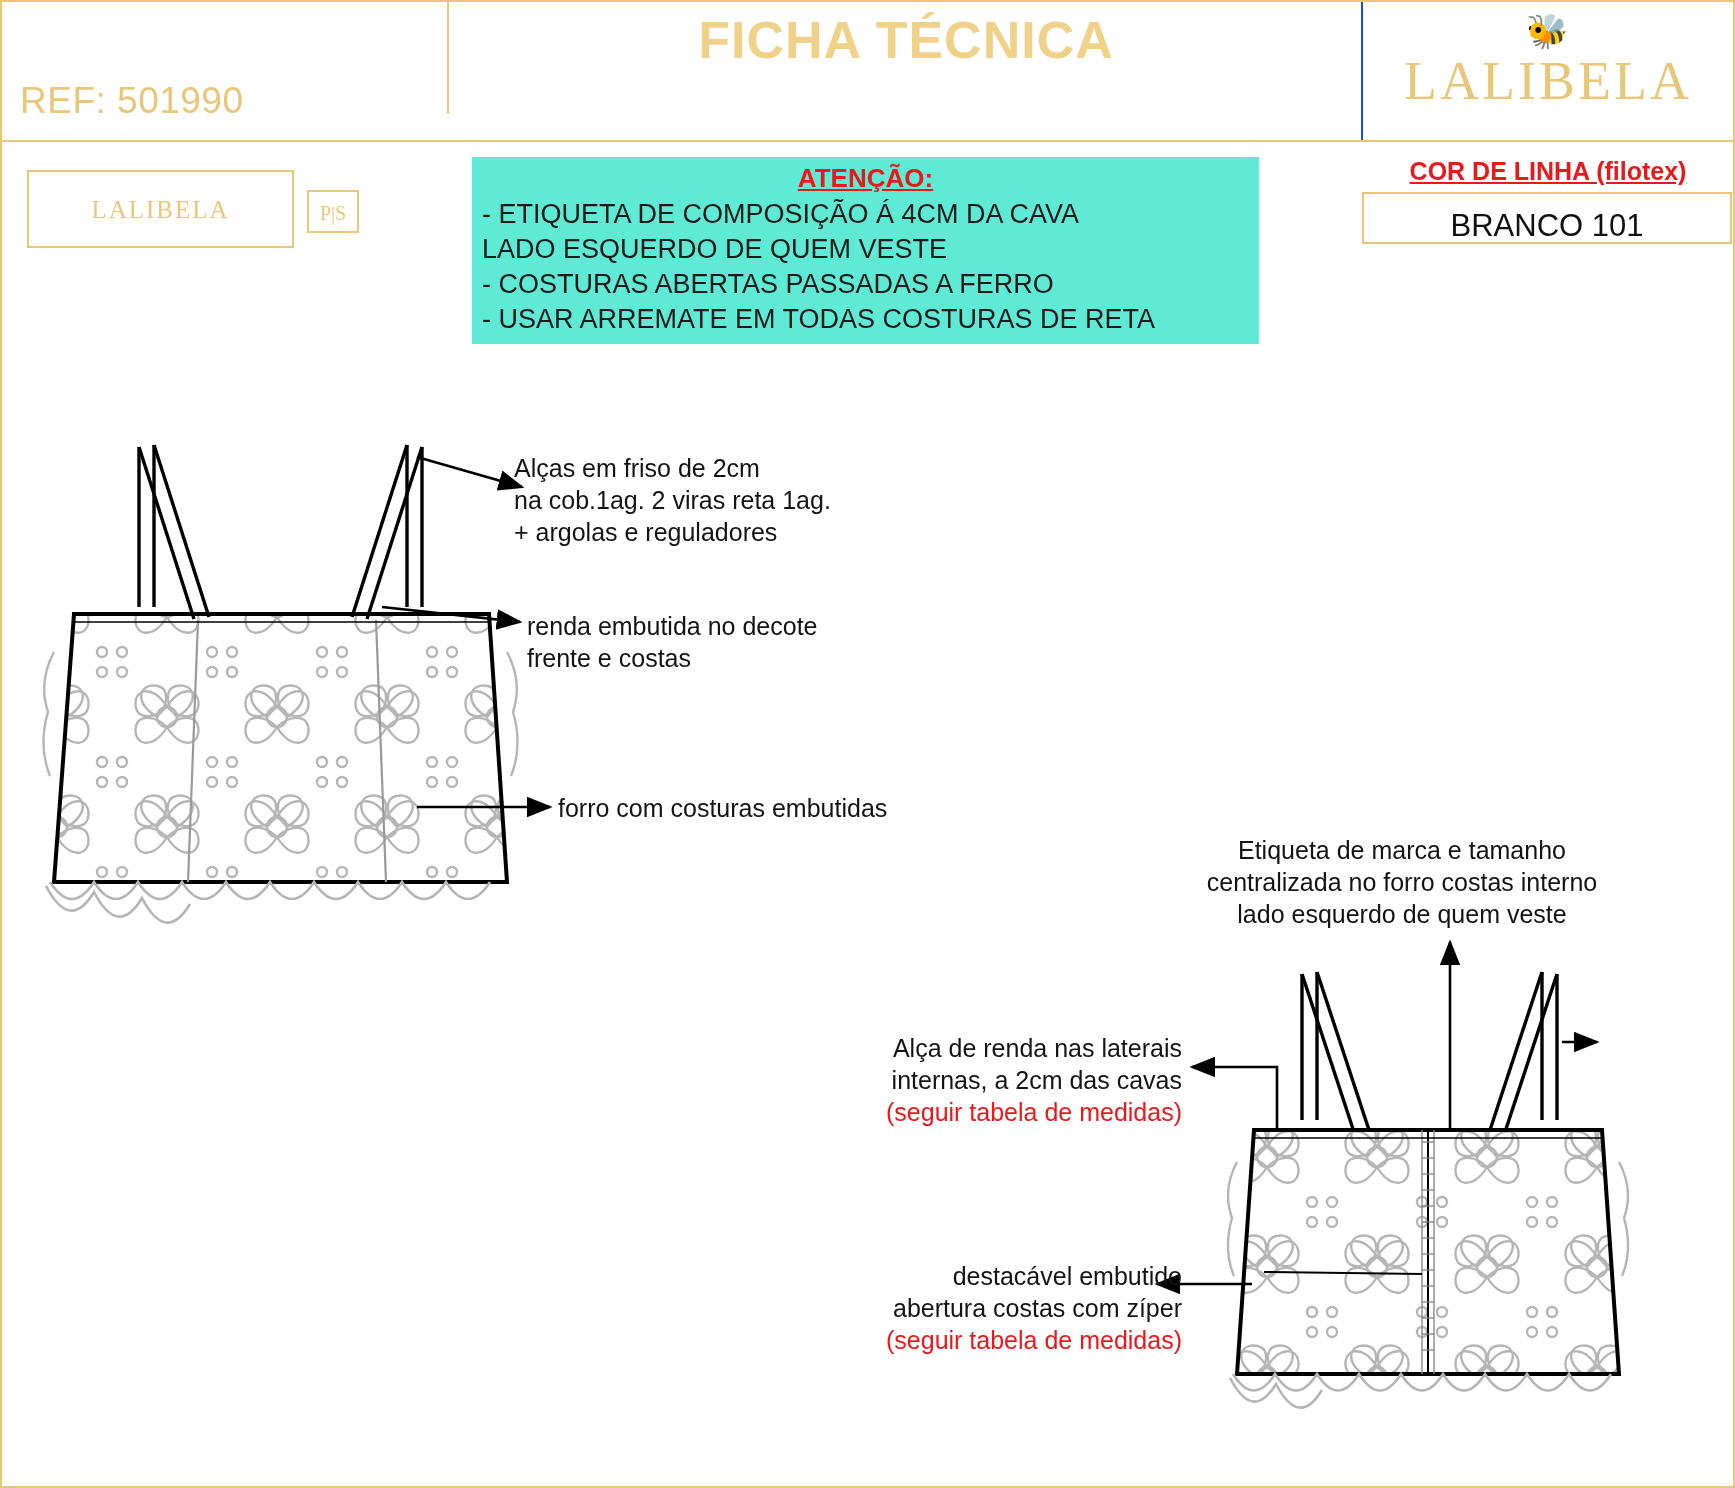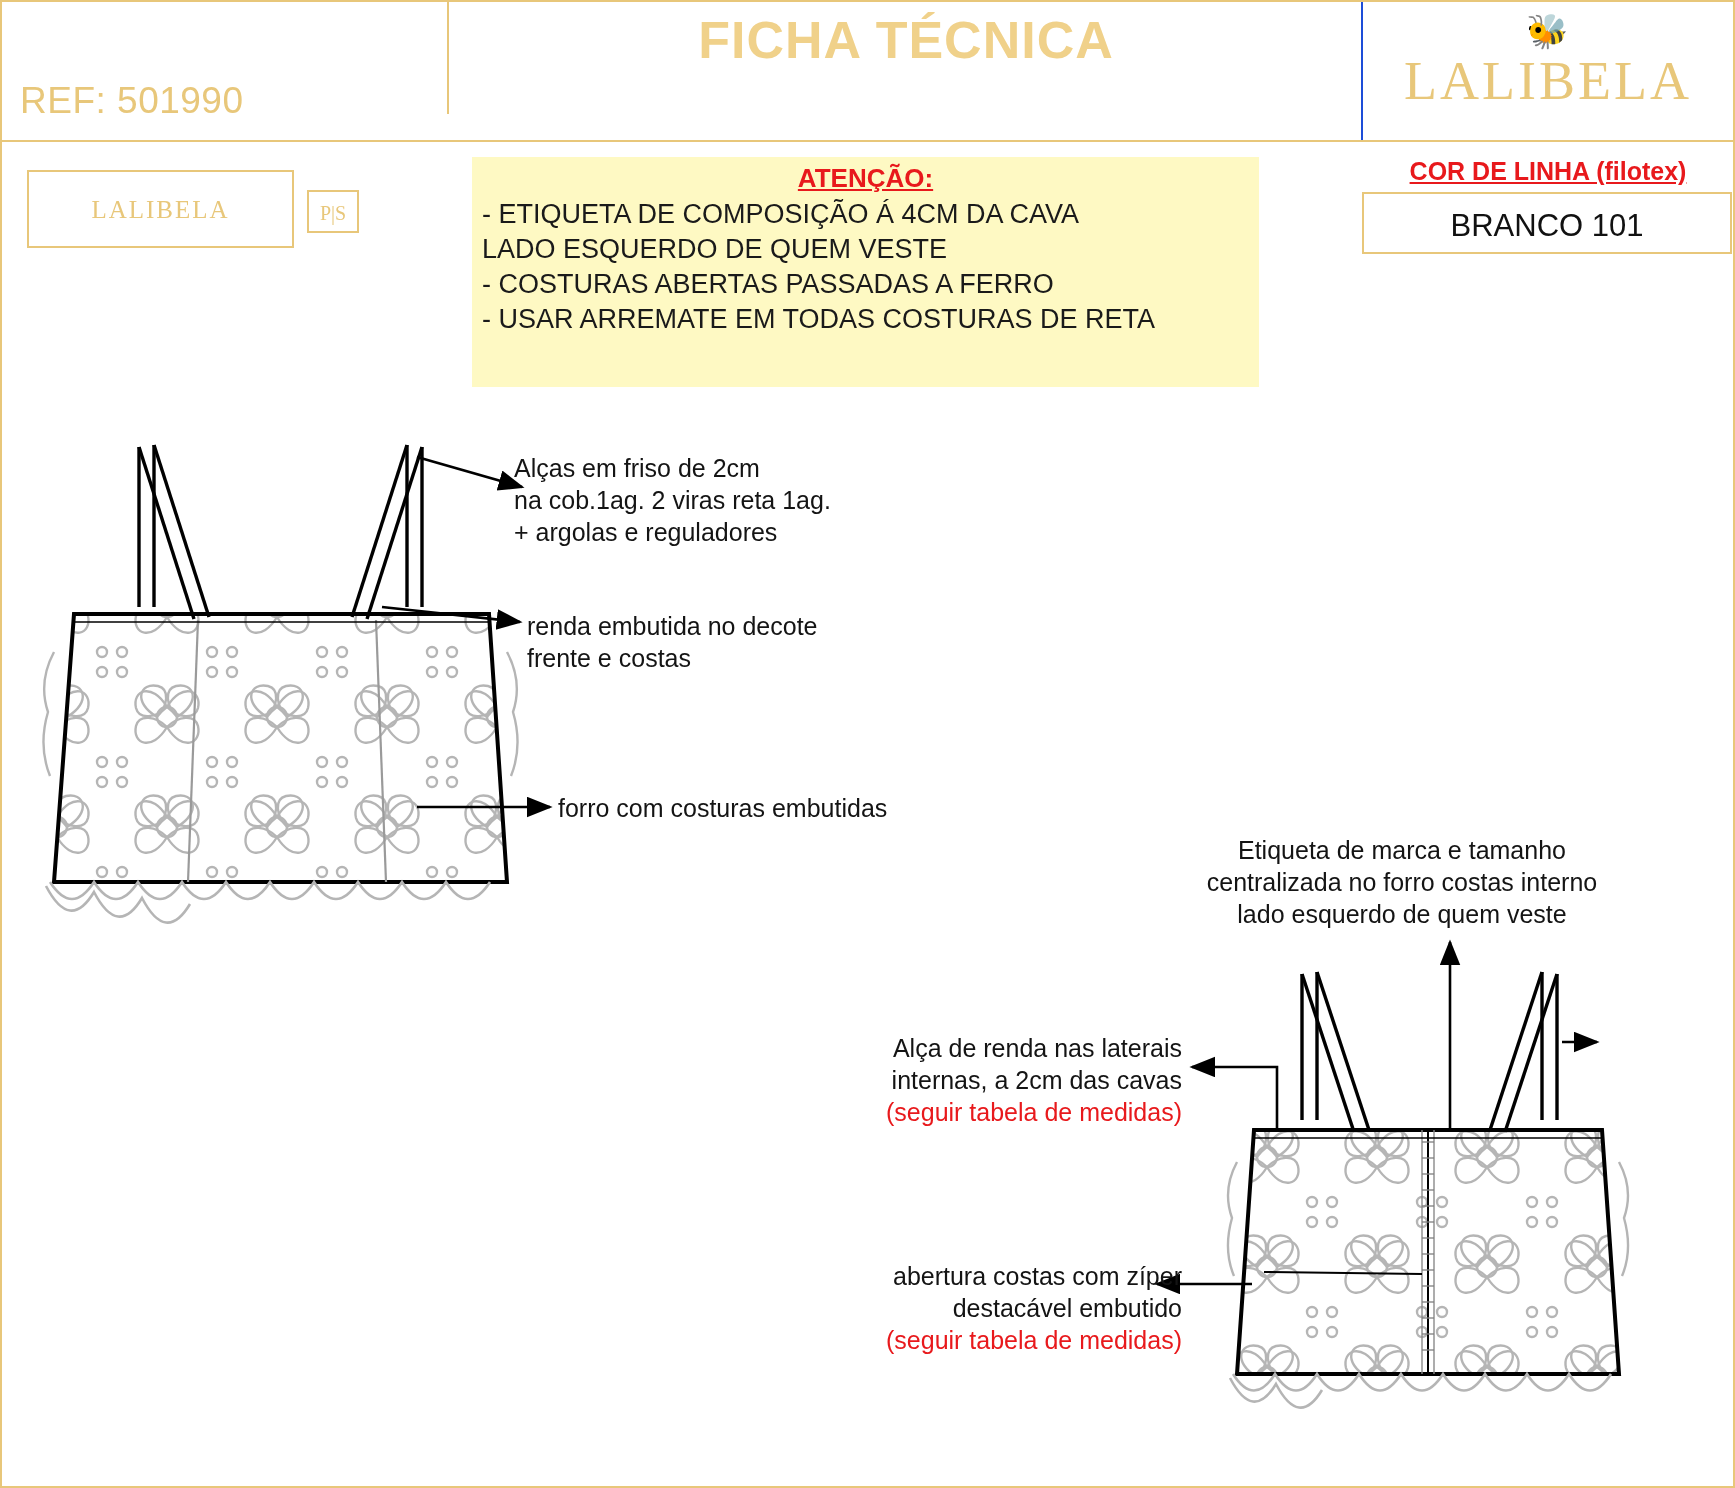--- a/index.html
+++ b/index.html
@@ -119,22 +119,22 @@
     text-align: center;
     font-size: 20px;
     color: #e8c77a;
   }
 
   
   .attention {
     position: absolute;
     left: 470px; top: 155px;
     width: 787px;
-    height: 230px;
-    background: #fef9c3;
+    height: 187px;
+    background: #5eead4;
   }
   .attention-title {
     position: absolute;
     left: 0; right: 0; top: 6px;
     text-align: center;
     font-size: 26px;
     font-weight: bold;
     color: #e8191c;
     text-decoration: underline;
   }
@@ -159,21 +159,21 @@
     font-size: 25px;
     font-weight: bold;
     color: #e8191c;
     text-decoration: underline;
     white-space: nowrap;
   }
   .thread-value-box {
     position: absolute;
     left: 1360px; top: 190px;
     width: 370px;
-    height: 62px;
+    height: 52px;
     border: 2px solid #e8c77a;
     box-sizing: border-box;
   }
   .thread-value {
     position: absolute;
     left: 0; right: 0; top: 14px;
     text-align: center;
     font-size: 31px;
     color: #111;
   }
@@ -390,18 +390,18 @@
     <div>lado esquerdo de quem veste</div>
   </div>
 
   <div class="anno right-align" style="left:700px; top:1030px; width:480px;">
     <div>Alça de renda nas laterais</div>
     <div>internas, a 2cm das cavas</div>
     <div class="red">(seguir tabela de medidas)</div>
   </div>
 
   <div class="anno right-align" style="left:660px; top:1258px; width:520px;">
+    <div>destacável embutido</div>
     <div>abertura costas com zíper</div>
-    <div>destacável embutido</div>
     <div class="red">(seguir tabela de medidas)</div>
   </div>
 
 </div>
 
 </body></html>

